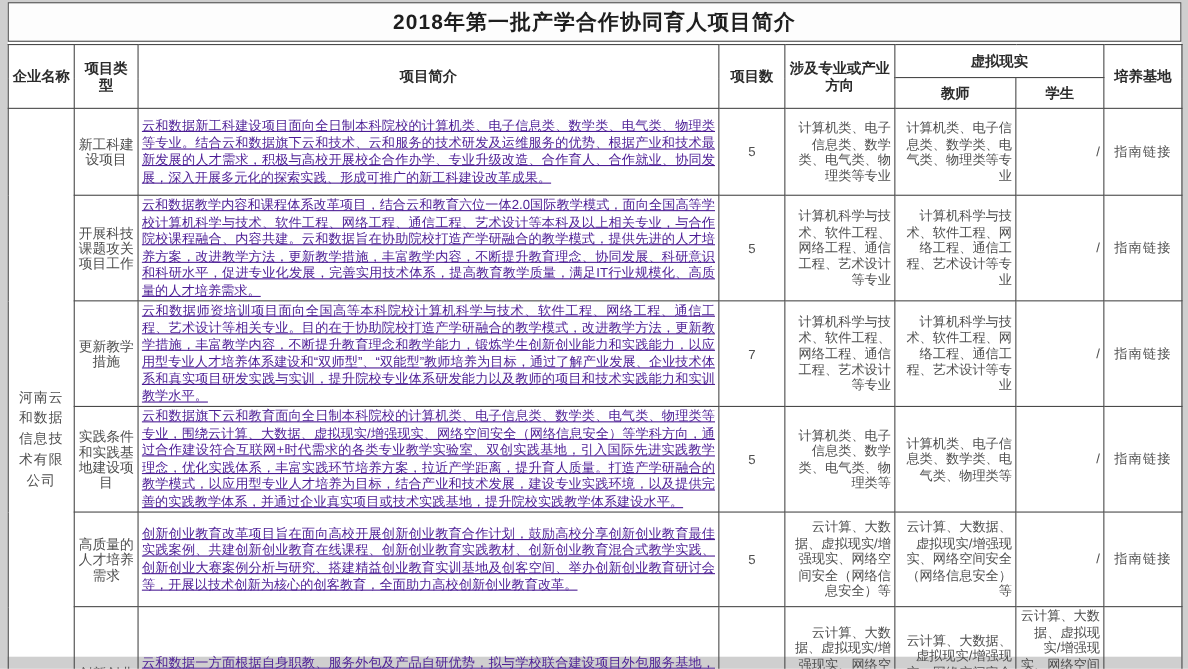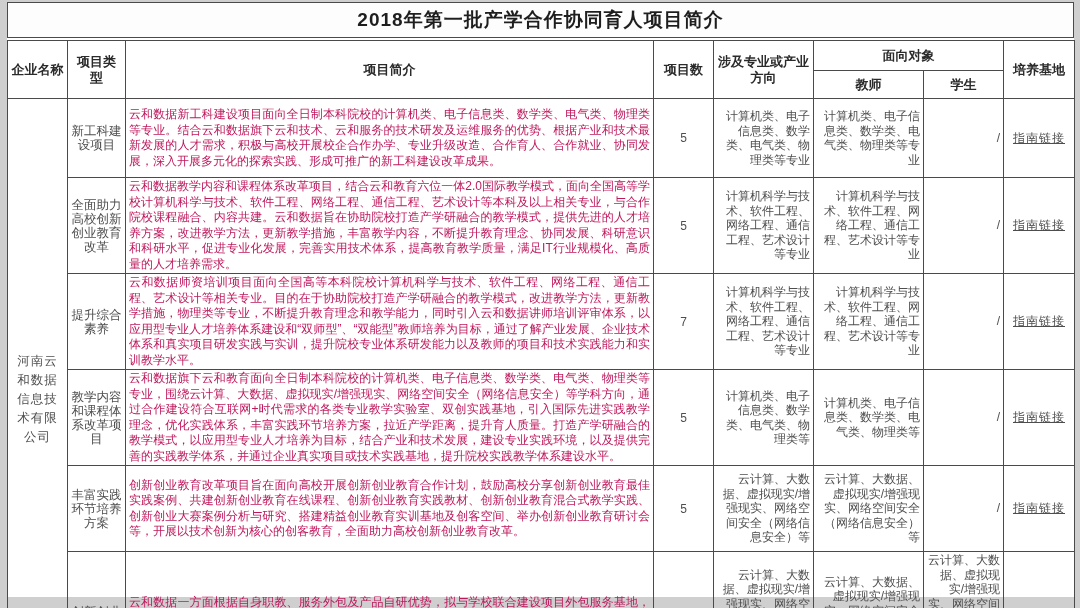--- a/index.html
+++ b/index.html
@@ -45,32 +45,32 @@
     letter-spacing:1px;color:#4e4e4e;
     padding:1px 3px;
   }
   .type-cell{
     text-align:center;font-size:12.5px;line-height:14px;
     color:#4e4e4e;padding:1px 3px;
   }
   .intro-cell{
     font-size:12px;line-height:15.5px;
     text-align:justify;text-justify:inter-ideograph;
-    color:#be185d;padding:2px 5px;
+    color:#4c1d95;padding:2px 5px;text-decoration:underline;
   }
   .count-cell{
     text-align:center;font-size:12px;color:#4e4e4e;
   }
   .majors-cell,.teachers-cell,.students-cell{
     text-align:right;font-size:12px;line-height:14.5px;
     color:#4e4e4e;padding:1px 2px;
   }
   .guide-cell{
     text-align:center;font-size:12px;color:#4e4e4e;
-    letter-spacing:1px;cursor:pointer;text-decoration:underline;
+    letter-spacing:1px;cursor:pointer;
   }
 </style>
 </head>
 <body>
 
 <div class="page">
 
   <div class="title-box">2018年第一批产学合作协同育人项目简介</div>
 
   <table class="main">
@@ -84,68 +84,68 @@
         <col style="width:80px">
         <col style="width:71px">
     </colgroup>
     <thead>
       <tr style="height:30px">
         <th rowspan="2">企业名称</th>
         <th rowspan="2">项目类型</th>
         <th rowspan="2">项目简介</th>
         <th rowspan="2">项目数</th>
         <th rowspan="2">涉及专业或产业方向</th>
-        <th colspan="2">面向对象</th>
+        <th colspan="2">虚拟现实</th>
         <th rowspan="2">培养基地</th>
       </tr>
       <tr style="height:28px">
         <th>教师</th>
         <th>学生</th>
       </tr>
     </thead>
     <tbody>
       <tr style="height:79px">
         <td class="company-cell" rowspan="6">河南云和数据信息技术有限公司</td>
         <td class="type-cell">新工科建设项目</td>
         <td class="intro-cell">云和数据新工科建设项目面向全日制本科院校的计算机类、电子信息类、数学类、电气类、物理类等专业。结合云和数据旗下云和技术、云和服务的技术研发及运维服务的优势、根据产业和技术最新发展的人才需求，积极与高校开展校企合作办学、专业升级改造、合作育人、合作就业、协同发展，深入开展多元化的探索实践、形成可推广的新工科建设改革成果。</td>
         <td class="count-cell">5</td>
         <td class="majors-cell">计算机类、电子信息类、数学类、电气类、物理类等专业</td>
         <td class="teachers-cell">计算机类、电子信息类、数学类、电气类、物理类等专业</td>
         <td class="students-cell">/</td>
         <td class="guide-cell">指南链接</td>
       </tr>
       <tr style="height:79px">
-        <td class="type-cell">全面助力高校创新创业教育改革</td>
+        <td class="type-cell">开展科技课题攻关项目工作</td>
         <td class="intro-cell">云和数据教学内容和课程体系改革项目，结合云和教育六位一体2.0国际教学模式，面向全国高等学校计算机科学与技术、软件工程、网络工程、通信工程、艺术设计等本科及以上相关专业，与合作院校课程融合、内容共建。云和数据旨在协助院校打造产学研融合的教学模式，提供先进的人才培养方案，改进教学方法，更新教学措施，丰富教学内容，不断提升教育理念、协同发展、科研意识和科研水平，促进专业化发展，完善实用技术体系，提高教育教学质量，满足IT行业规模化、高质量的人才培养需求。</td>
         <td class="count-cell">5</td>
         <td class="majors-cell">计算机科学与技术、软件工程、网络工程、通信工程、艺术设计等专业</td>
         <td class="teachers-cell">计算机科学与技术、软件工程、网络工程、通信工程、艺术设计等专业</td>
         <td class="students-cell">/</td>
         <td class="guide-cell">指南链接</td>
       </tr>
       <tr style="height:80px">
-        <td class="type-cell">提升综合素养</td>
-        <td class="intro-cell">云和数据师资培训项目面向全国高等本科院校计算机科学与技术、软件工程、网络工程、通信工程、艺术设计等相关专业。目的在于协助院校打造产学研融合的教学模式，改进教学方法，更新教学措施，物理类等专业，不断提升教育理念和教学能力，同时引入云和数据讲师培训评审体系，以应用型专业人才培养体系建设和“双师型”、“双能型”教师培养为目标，通过了解产业发展、企业技术体系和真实项目研发实践与实训，提升院校专业体系研发能力以及教师的项目和技术实践能力和实训教学水平。</td>
+        <td class="type-cell">更新教学措施</td>
+        <td class="intro-cell">云和数据师资培训项目面向全国高等本科院校计算机科学与技术、软件工程、网络工程、通信工程、艺术设计等相关专业。目的在于协助院校打造产学研融合的教学模式，改进教学方法，更新教学措施，丰富教学内容，不断提升教育理念和教学能力，锻炼学生创新创业能力和实践能力，以应用型专业人才培养体系建设和“双师型”、“双能型”教师培养为目标，通过了解产业发展、企业技术体系和真实项目研发实践与实训，提升院校专业体系研发能力以及教师的项目和技术实践能力和实训教学水平。</td>
         <td class="count-cell">7</td>
         <td class="majors-cell">计算机科学与技术、软件工程、网络工程、通信工程、艺术设计等专业</td>
         <td class="teachers-cell">计算机科学与技术、软件工程、网络工程、通信工程、艺术设计等专业</td>
         <td class="students-cell">/</td>
         <td class="guide-cell">指南链接</td>
       </tr>
       <tr style="height:84px">
-        <td class="type-cell">教学内容和课程体系改革项目</td>
+        <td class="type-cell">实践条件和实践基地建设项目</td>
         <td class="intro-cell">云和数据旗下云和教育面向全日制本科院校的计算机类、电子信息类、数学类、电气类、物理类等专业，围绕云计算、大数据、虚拟现实/增强现实、网络空间安全（网络信息安全）等学科方向，通过合作建设符合互联网+时代需求的各类专业教学实验室、双创实践基地，引入国际先进实践教学理念，优化实践体系，丰富实践环节培养方案，拉近产学距离，提升育人质量。打造产学研融合的教学模式，以应用型专业人才培养为目标，结合产业和技术发展，建设专业实践环境，以及提供完善的实践教学体系，并通过企业真实项目或技术实践基地，提升院校实践教学体系建设水平。</td>
         <td class="count-cell">5</td>
         <td class="majors-cell">计算机类、电子信息类、数学类、电气类、物理类等</td>
         <td class="teachers-cell">计算机类、电子信息类、数学类、电气类、物理类等</td>
         <td class="students-cell">/</td>
         <td class="guide-cell">指南链接</td>
       </tr>
       <tr style="height:86px">
-        <td class="type-cell">丰富实践环节培养方案</td>
+        <td class="type-cell">高质量的人才培养需求</td>
         <td class="intro-cell">创新创业教育改革项目旨在面向高校开展创新创业教育合作计划，鼓励高校分享创新创业教育最佳实践案例、共建创新创业教育在线课程、创新创业教育实践教材、创新创业教育混合式教学实践、创新创业大赛案例分析与研究、搭建精益创业教育实训基地及创客空间、举办创新创业教育研讨会等，开展以技术创新为核心的创客教育，全面助力高校创新创业教育改革。</td>
         <td class="count-cell">5</td>
         <td class="majors-cell">云计算、大数据、虚拟现实/增强现实、网络空间安全（网络信息安全）等</td>
         <td class="teachers-cell">云计算、大数据、虚拟现实/增强现实、网络空间安全（网络信息安全）等</td>
         <td class="students-cell">/</td>
         <td class="guide-cell">指南链接</td>
       </tr>
       <tr style="height:86px">
         <td class="type-cell">创新创业联合基金项目</td>
         <td class="intro-cell">云和数据一方面根据自身职教、服务外包及产品自研优势，拟与学校联合建设项目外包服务基地，在网站制作、微信开发、互联网应用等3个方向展开学生创新创业项目，锻炼学生创新创业能力和实践能力，提升综合素养；同时拟将联合区域内高校，在JAVA、HTML5、VR、UI/UE、PHP、云计算、大数据等7个专业方向设立“双师”培养基地，开展科技课题攻关项目工作。</td>

